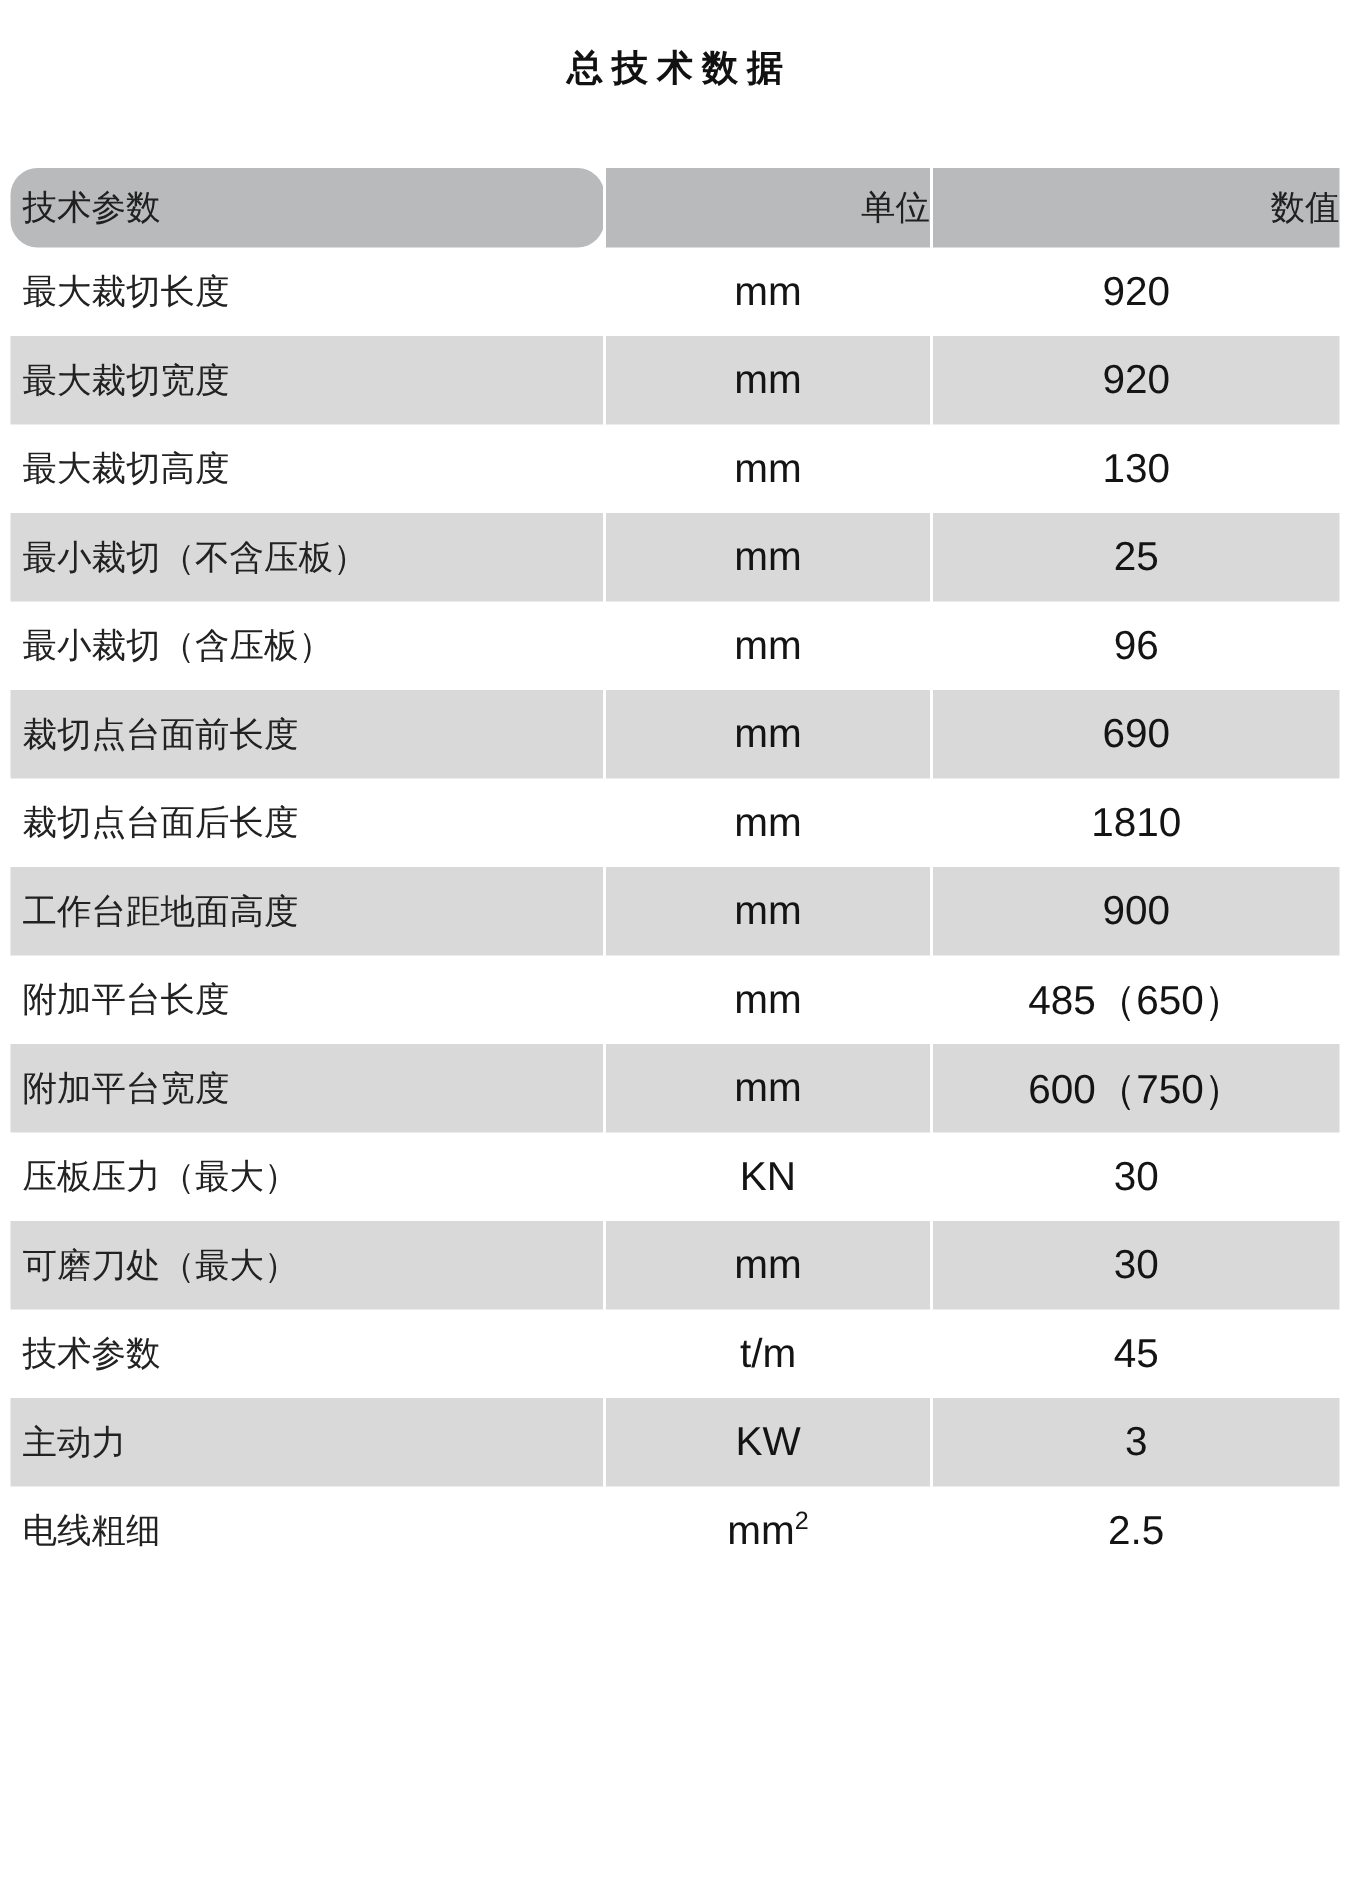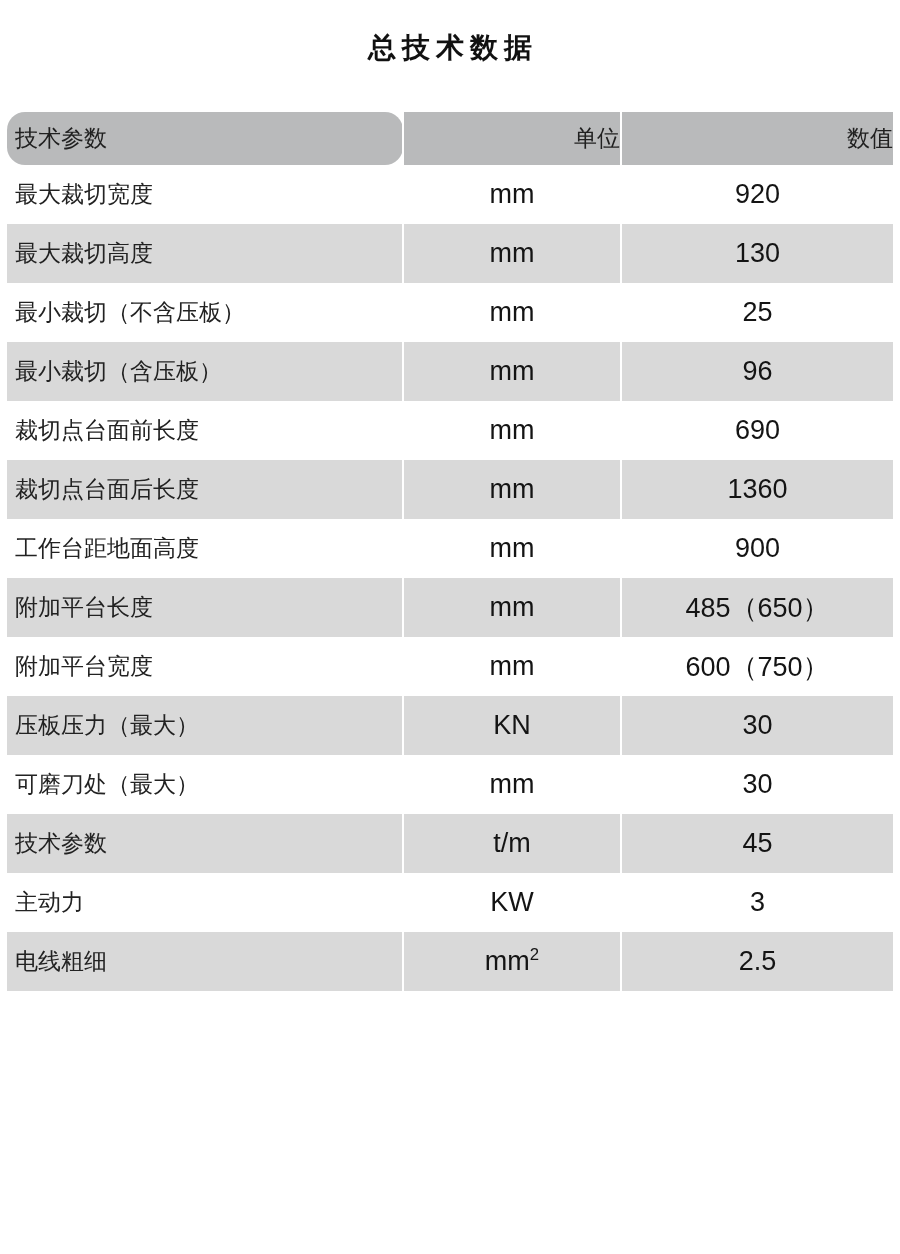--- a/index.html
+++ b/index.html
@@ -19,21 +19,21 @@
   body { position: relative; overflow: hidden; }
 
   .doc-title {
     position: absolute;
     top: 29px;
     left: 0;
     width: 900px;
     text-align: center;
     font-family: "Liberation Sans", "DejaVu Sans", sans-serif;
     font-weight: 700;
-    font-size: 28px;
+    font-size: 24px;
     letter-spacing: 6px;
     text-indent: 6px;
     color: #111;
   }
 
   table.spec-table {
     position: absolute;
     top: 112px;
     left: 7px;
     width: 886px;
@@ -102,20 +102,25 @@
   </colgroup>
   <thead>
     <tr>
       <th class="h-param">技术参数</th>
       <th class="h-unit">单位</th>
       <th class="h-value">数值</th>
     </tr>
   </thead>
   <tbody>
       <tr>
+        <td class="param">最大裁切长度</td>
+        <td class="unit">mm</td>
+        <td class="value">920</td>
+      </tr>
+      <tr>
         <td class="param">最大裁切宽度</td>
         <td class="unit">mm</td>
         <td class="value">920</td>
       </tr>
       <tr>
         <td class="param">最大裁切高度</td>
         <td class="unit">mm</td>
         <td class="value">130</td>
       </tr>
       <tr>
@@ -129,21 +134,21 @@
         <td class="value">96</td>
       </tr>
       <tr>
         <td class="param">裁切点台面前长度</td>
         <td class="unit">mm</td>
         <td class="value">690</td>
       </tr>
       <tr>
         <td class="param">裁切点台面后长度</td>
         <td class="unit">mm</td>
-        <td class="value">1360</td>
+        <td class="value">1810</td>
       </tr>
       <tr>
         <td class="param">工作台距地面高度</td>
         <td class="unit">mm</td>
         <td class="value">900</td>
       </tr>
       <tr>
         <td class="param">附加平台长度</td>
         <td class="unit">mm</td>
         <td class="value">485（650）</td>

